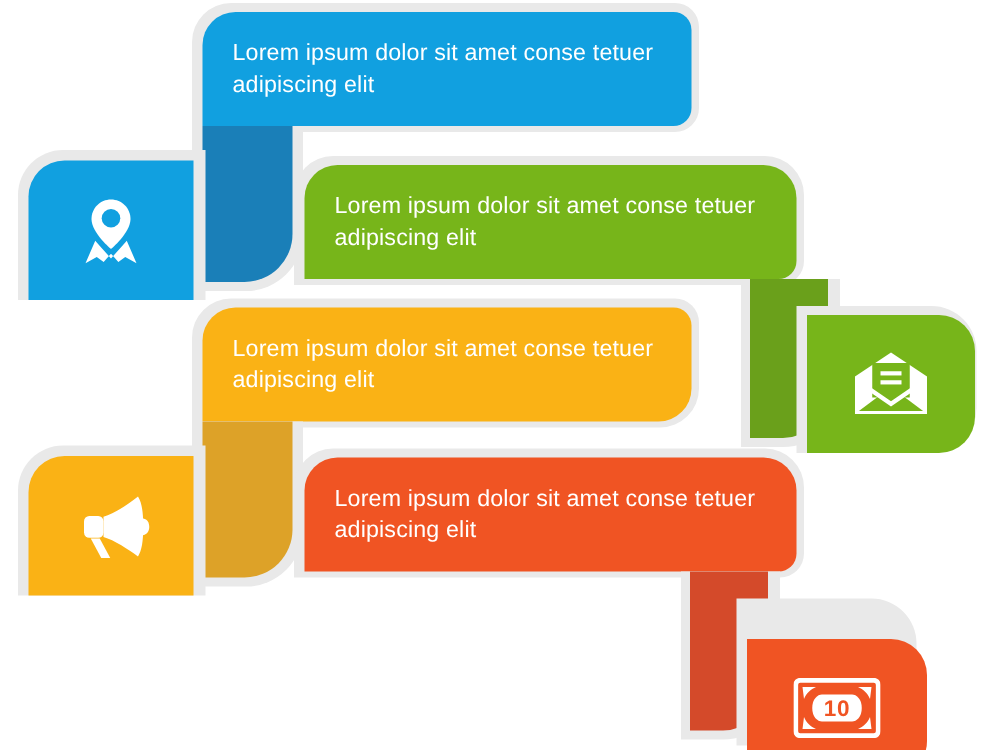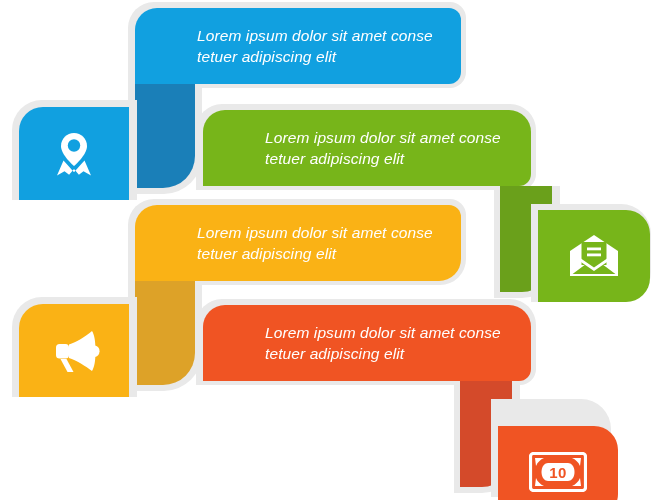--- a/index.html
+++ b/index.html
@@ -29,24 +29,23 @@
     position: absolute;
     display: flex;
     align-items: center;
     box-sizing: border-box;
   }
   .bar .bar-text {
     color: #ffffff;
     font-size: 15.5px;
     line-height: 1.38;
     letter-spacing: 0.1px;
-    padding-left: 62px;
+    padding-left: 20px;
     padding-right: 14px;
     font-weight: 400;
-    font-style: italic;
   }
 
   .iconbox {
     position: absolute;
     display: flex;
     align-items: center;
     justify-content: center;
     box-sizing: border-box;
   }
   .iconbox svg { display: block; }

